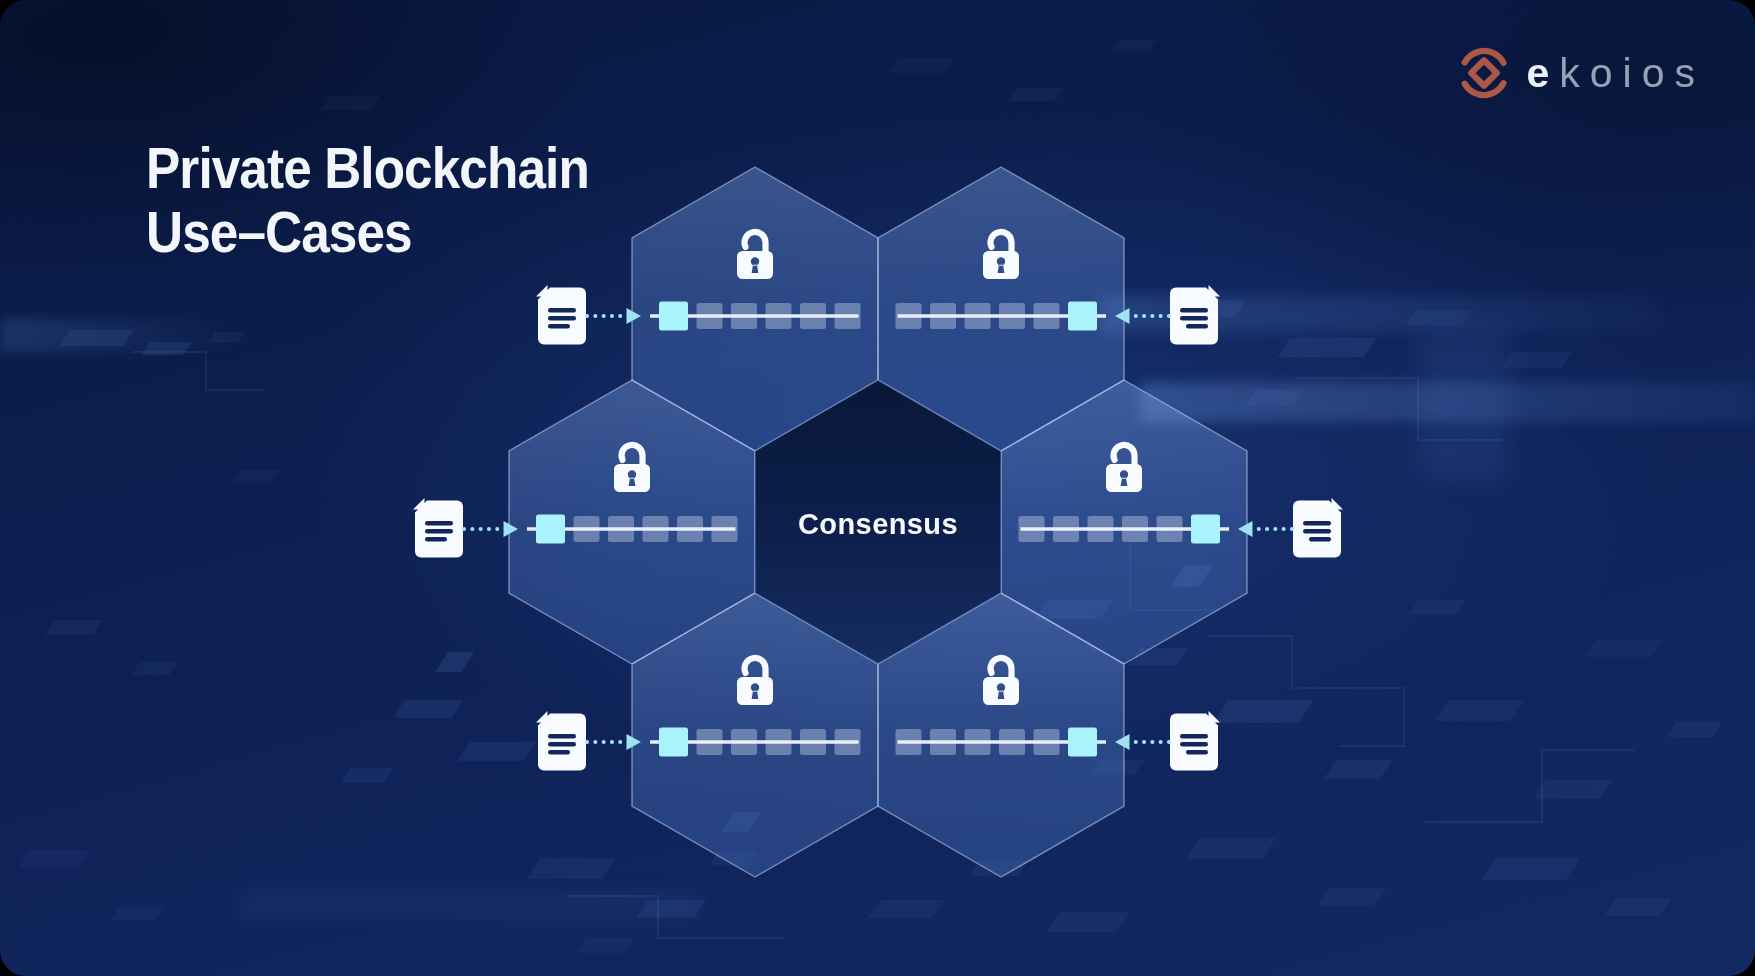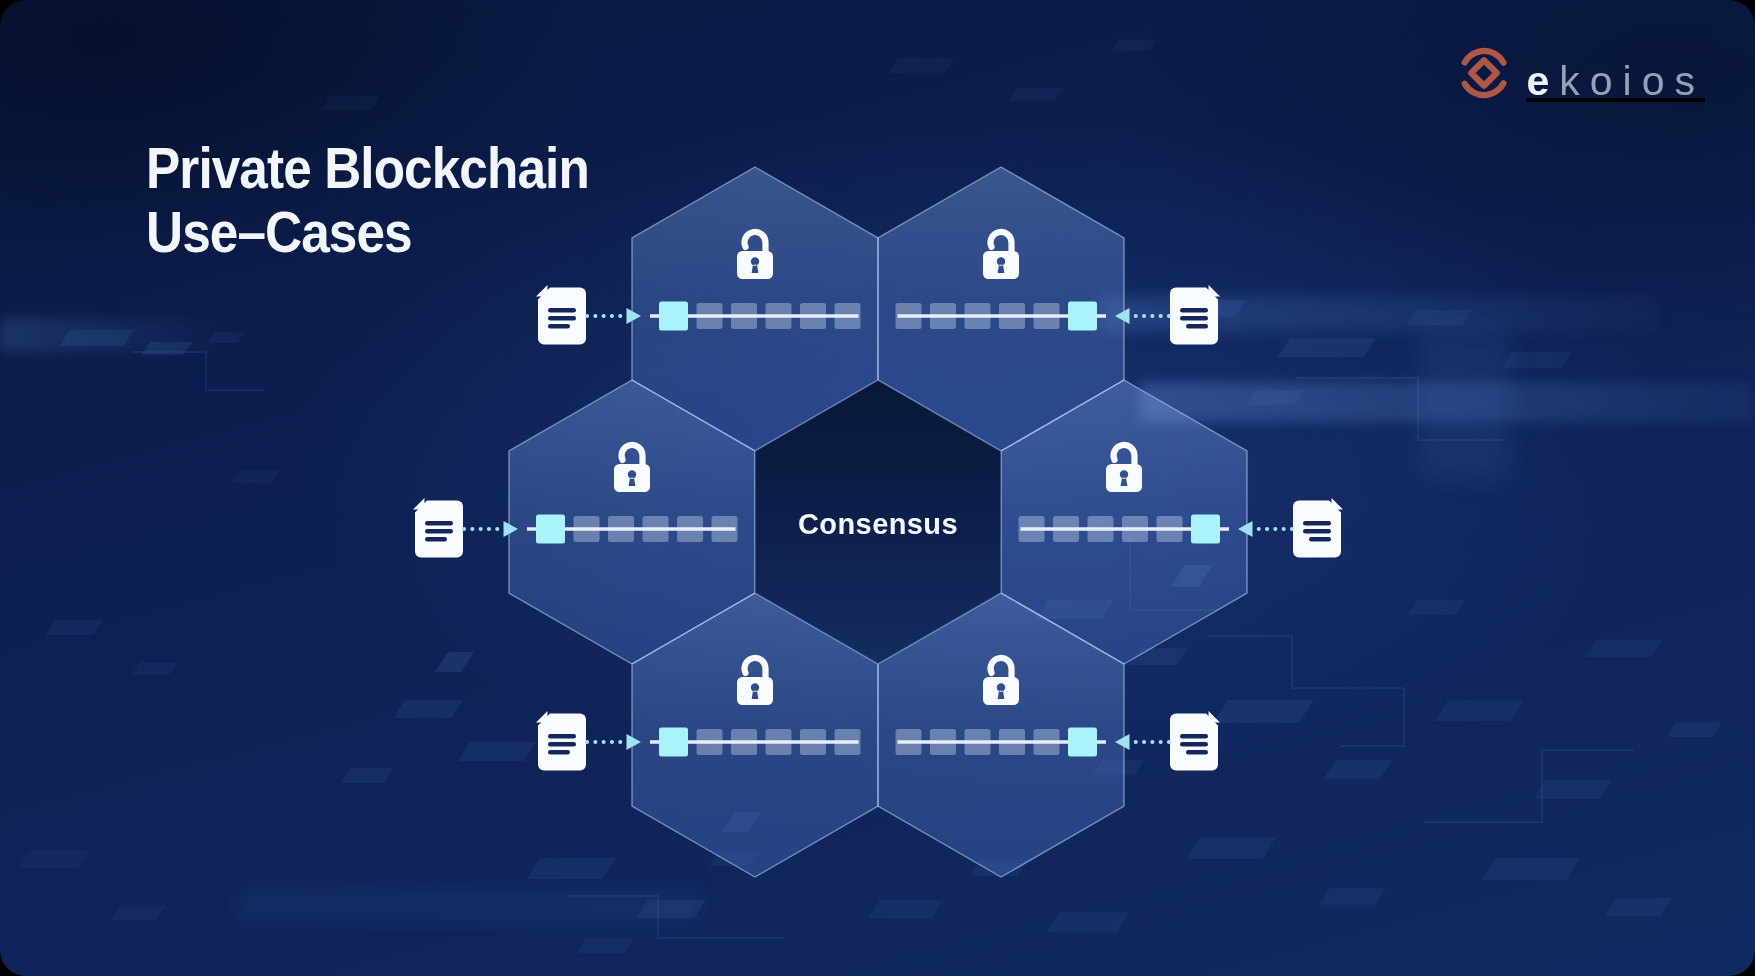--- a/index.html
+++ b/index.html
@@ -17,21 +17,21 @@
   .sA{left:1100px;top:296px;width:560px;height:36px;background:linear-gradient(90deg,rgba(110,160,240,.20),rgba(110,160,240,.04));filter:blur(7px);}
   .sB{left:1140px;top:382px;width:615px;height:40px;background:linear-gradient(90deg,rgba(130,180,250,.26),rgba(110,160,240,.08));filter:blur(6px);}
   .sC{left:0;top:318px;width:240px;height:34px;background:linear-gradient(90deg,rgba(110,160,240,.18),rgba(110,160,240,0));filter:blur(6px);}
   .sD{left:1420px;top:330px;width:90px;height:150px;background:rgba(100,150,235,.10);filter:blur(12px);}
   .sE{left:240px;top:890px;width:460px;height:30px;background:rgba(90,140,225,.08);filter:blur(9px);}
   .title{
     position:absolute;left:146px;top:136px;margin:0;
     font-size:57px;font-weight:700;line-height:1.13;letter-spacing:-1px;
     color:#f2f5fa;transform:scaleX(.9);transform-origin:left top;
   }
-  .logo{position:absolute;top:44px;right:50px;display:flex;align-items:flex-end;gap:13px;text-decoration:underline;}
+  .logo{position:absolute;top:44px;right:50px;display:flex;align-items:center;gap:13px;}
   .logo-text{font-size:41px;letter-spacing:10px;line-height:1;white-space:nowrap;}
   .logo-text .e{font-weight:700;color:#edf1f7;}
   .logo-text .rest{font-weight:400;color:#96a1b5;}
   .consensus-text{font-family:"Liberation Sans",sans-serif;font-size:29px;font-weight:700;fill:#f5f8fd;text-anchor:middle;letter-spacing:.4px;}
 </style>
 </head>
 <body>
 
 <div class="stage">
 

